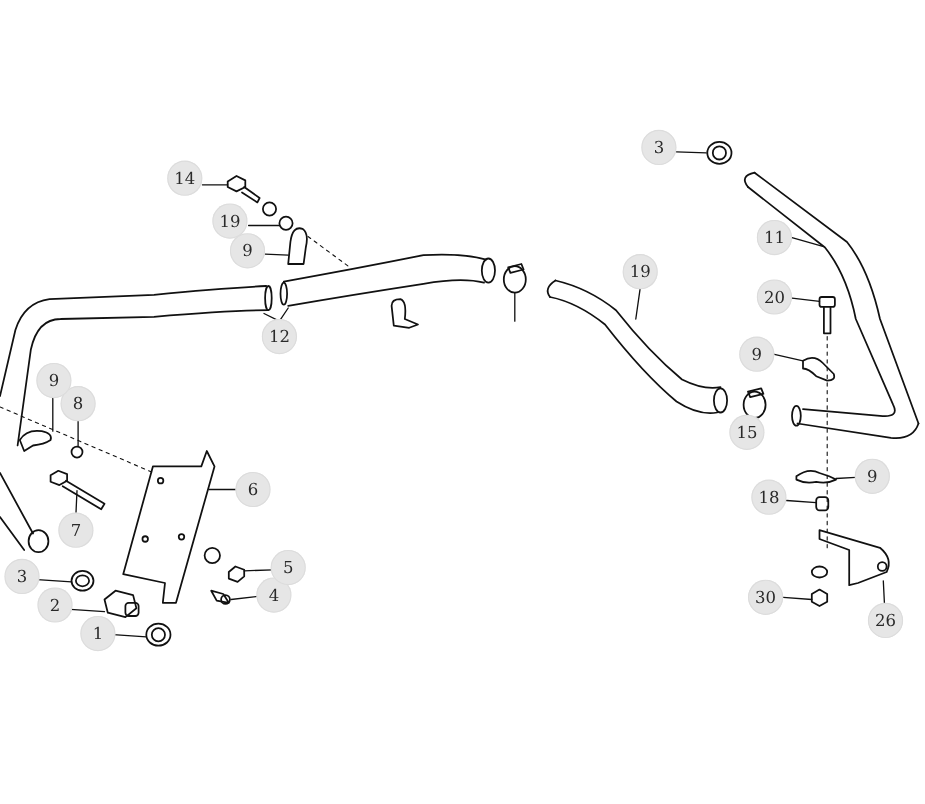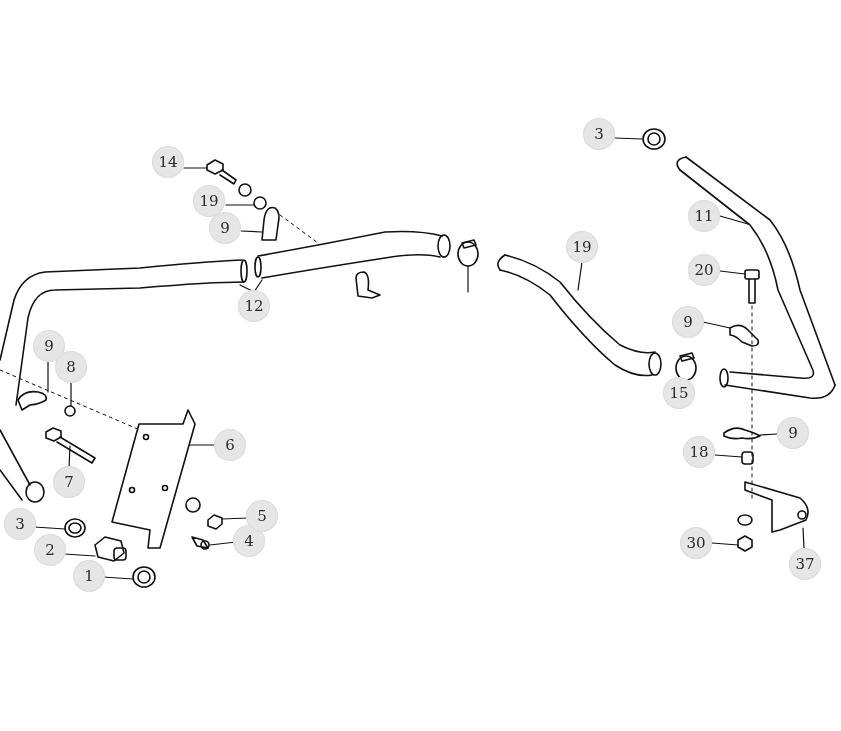--- a/index.html
+++ b/index.html
@@ -200,14 +200,14 @@
   <div class="callout" style="left:793px;top:433px">9</div>
   <div class="callout" style="left:254px;top:306px">12</div>
   <div class="callout" style="left:168px;top:162px">14</div>
   <div class="callout" style="left:209px;top:201px">19</div>
   <div class="callout" style="left:679px;top:393px">15</div>
   <div class="callout" style="left:582px;top:247px">19</div>
   <div class="callout" style="left:704px;top:216px">11</div>
   <div class="callout" style="left:704px;top:270px">20</div>
   <div class="callout" style="left:699px;top:452px">18</div>
   <div class="callout" style="left:696px;top:543px">30</div>
-  <div class="callout" style="left:805px;top:564px">37</div>
+  <div class="callout" style="left:805px;top:564px">26</div>
 </div>
 
 </body></html>

